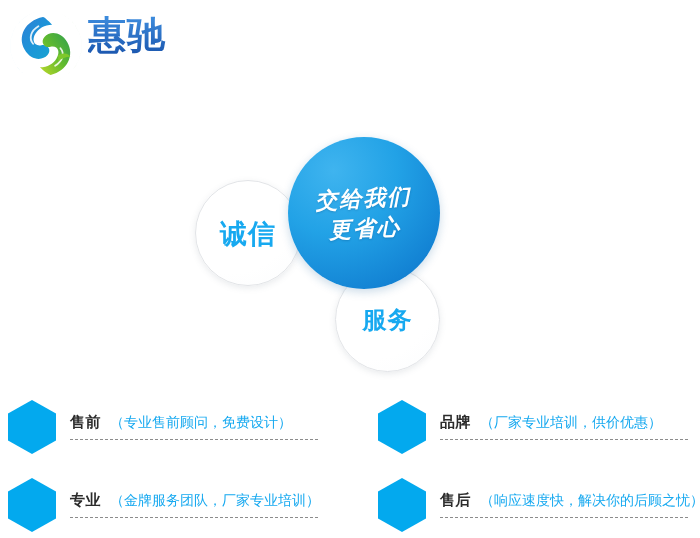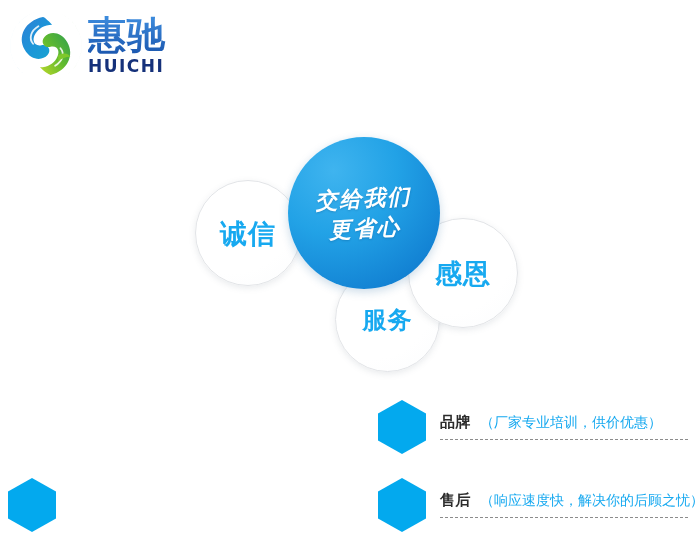--- a/index.html
+++ b/index.html
@@ -236,64 +236,77 @@
 
         <path d="M40 24 C30 30 27 40 33 47" stroke="#ffffff" stroke-width="2.4" fill="none" stroke-linecap="round" opacity="0.85"></path>
         <path d="M62 76 C72 70 75 60 69 53" stroke="#ffffff" stroke-width="2.4" fill="none" stroke-linecap="round" opacity="0.85"></path>
 
         <path d="M66 62 C74 58 80 60 82 64 C76 64 71 66 66 70 Z" fill="#7ec82a"></path>
       </svg>
     </div>
 
     <div class="logo-text-block">
       <span class="logo-cn">惠驰</span>
-      <span class="logo-en">HUICHI</span>
     </div>
   </div>
 
   <div class="diagram">
 
     <div class="bubble bubble-white b-chengxin">
       <span class="bubble-label">诚信</span>
     </div>
 
 
     <div class="bubble bubble-white b-fuwu">
       <span class="bubble-label">服务</span>
     </div>
 
-    <div class="bubble bubble-white b-ganen">
-      <span class="bubble-label">感恩</span>
-    </div>
 
     <div class="bubble bubble-center b-center">
       <div class="center-text">
         <div>交给我们</div>
         <div>更省心</div>
       </div>
     </div>
 
   </div>
 
   <div class="services">
 
+    <div class="svc svc-0">
+      <div class="hex"></div>
+      <div class="svc-body">
+        <div class="svc-line">
+          <span class="svc-title">售前</span>
+          <span class="svc-desc">（专业售前顾问，免费设计）</span>
+        </div>
+        <div class="svc-rule"></div>
+      </div>
+    </div>
 
     <div class="svc svc-1">
       <div class="hex"></div>
       <div class="svc-body">
         <div class="svc-line">
           <span class="svc-title">品牌</span>
           <span class="svc-desc">（厂家专业培训，供价优惠）</span>
         </div>
         <div class="svc-rule"></div>
       </div>
     </div>
 
     <div class="svc svc-2">
       <div class="hex"></div>
+      <div class="svc-body">
+        <div class="svc-line">
+          <span class="svc-title">专业</span>
+          <span class="svc-desc">（金牌服务团队，厂家专业培训）</span>
+        </div>
+        <div class="svc-rule"></div>
+      </div>
     </div>
 
     <div class="svc svc-3">
       <div class="hex"></div>
       <div class="svc-body">
         <div class="svc-line">
           <span class="svc-title">售后</span>
           <span class="svc-desc">（响应速度快，解决你的后顾之忧）</span>
         </div>
         <div class="svc-rule"></div>

